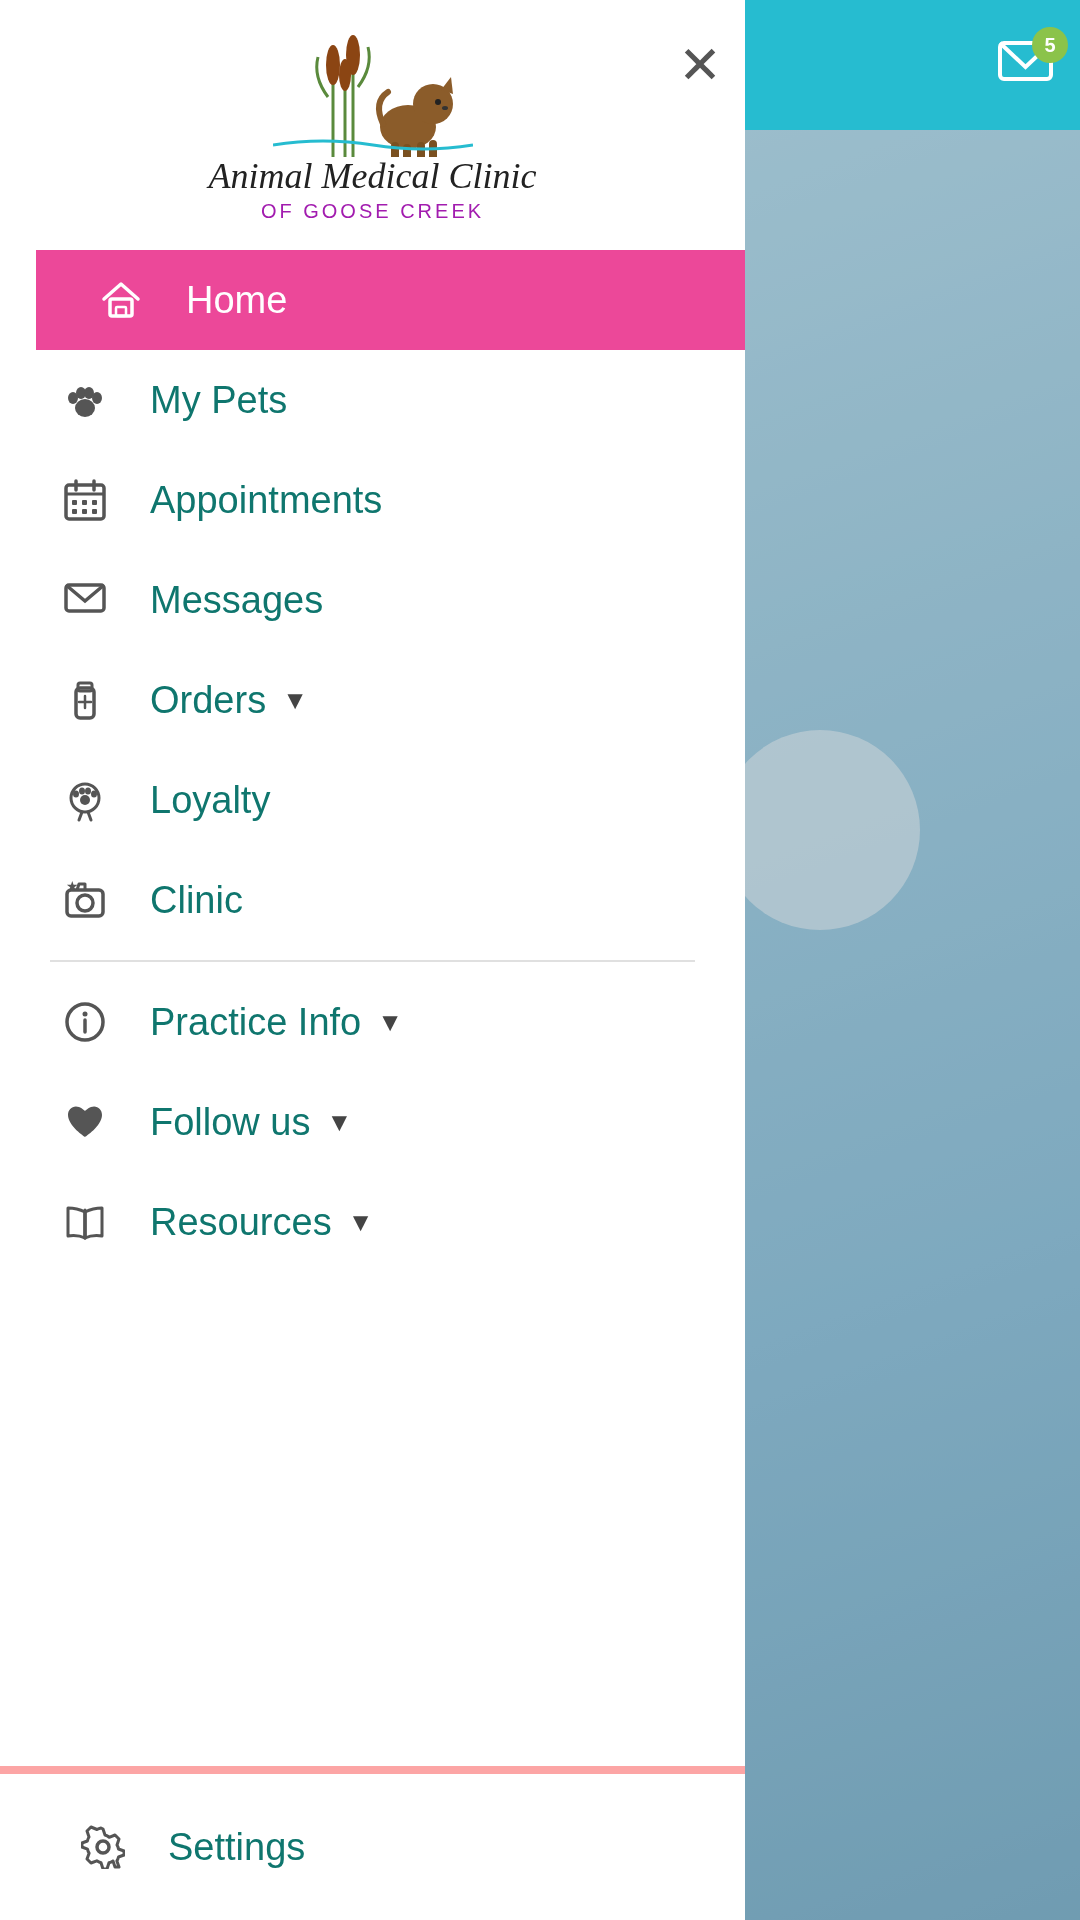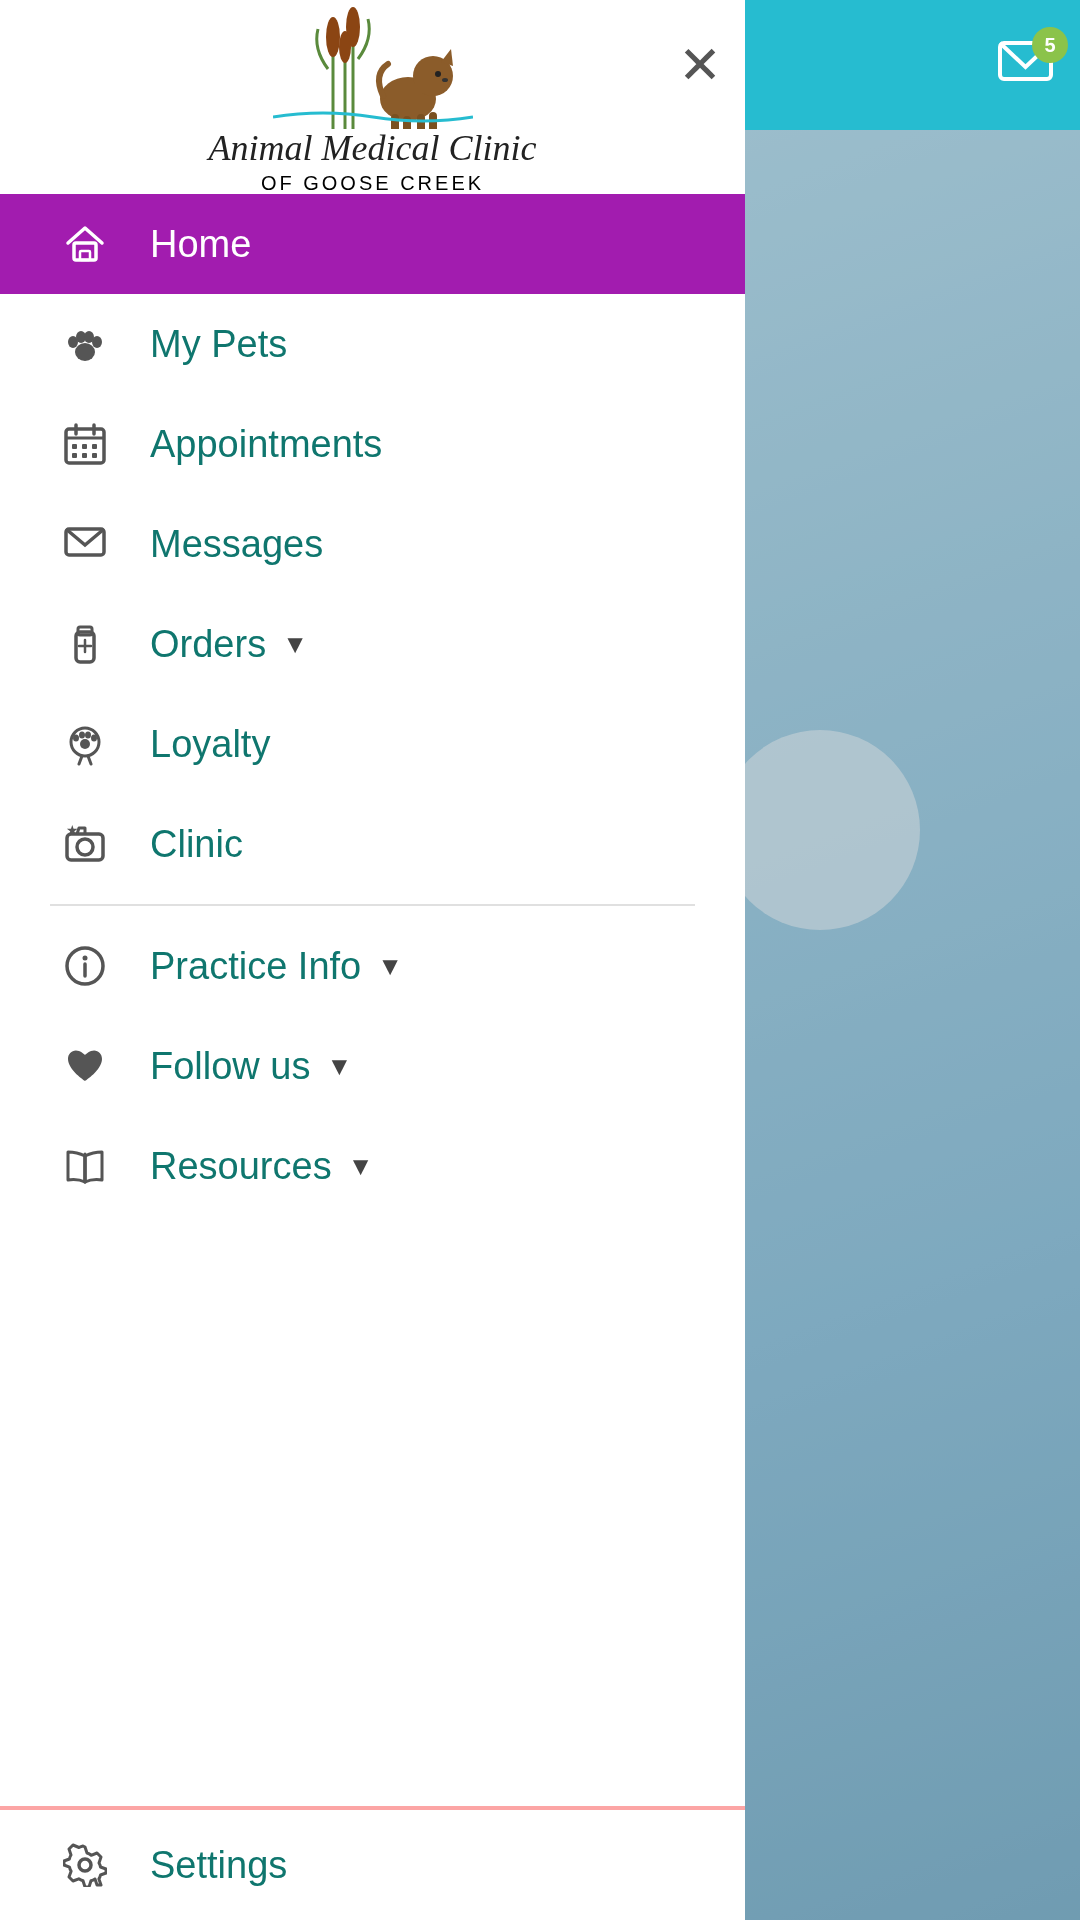--- a/index.html
+++ b/index.html
@@ -124,21 +124,21 @@
       height: 1920px;
       background: #ffffff;
       z-index: 5;
       display: flex;
       flex-direction: column;
     }
 
     
     .logo-area {
       width: 100%;
-      height: 194px;
+      height: 250px;
       display: flex;
       align-items: center;
       justify-content: center;
       background: #fff;
     }
 
     .logo-content {
       display: flex;
       flex-direction: column;
       align-items: center;
@@ -154,21 +154,21 @@
       font-size: 36px;
       font-style: italic;
       color: #222;
       font-family: Georgia, serif;
       text-align: center;
       line-height: 1.1;
     }
 
     .logo-text-sub {
       font-size: 20px;
-      color: #000000;
+      color: #a21caf;
       letter-spacing: 3px;
       text-transform: uppercase;
       text-align: center;
       margin-top: 4px;
     }
 
     
     .nav-list {
       flex: 1;
       overflow-y: auto;
@@ -178,21 +178,22 @@
     .nav-item {
       display: flex;
       align-items: center;
       padding: 0 50px;
       height: 100px;
       cursor: pointer;
       border-bottom: none;
     }
 
     .nav-item.active {
-      background: #a21caf;
+      background: #ec4899;
+      margin-left: 36px;
     }
 
     .nav-item.active .nav-label {
       color: #fff;
     }
 
     .nav-item.active .nav-icon {
       color: #fff;
     }
 
@@ -221,22 +222,22 @@
     }
 
     .nav-divider {
       height: 2px;
       background: #e0e0e0;
       margin: 10px 50px;
     }
 
     
     .bottom-section {
-      border-top: 4px solid #fca5a5;
-      padding: 0;
+      border-top: 8px solid #fca5a5;
+      padding: 18px;
     }
 
     .settings-item {
       display: flex;
       align-items: center;
       padding: 0 50px;
       height: 110px;
       cursor: pointer;
     }
 

